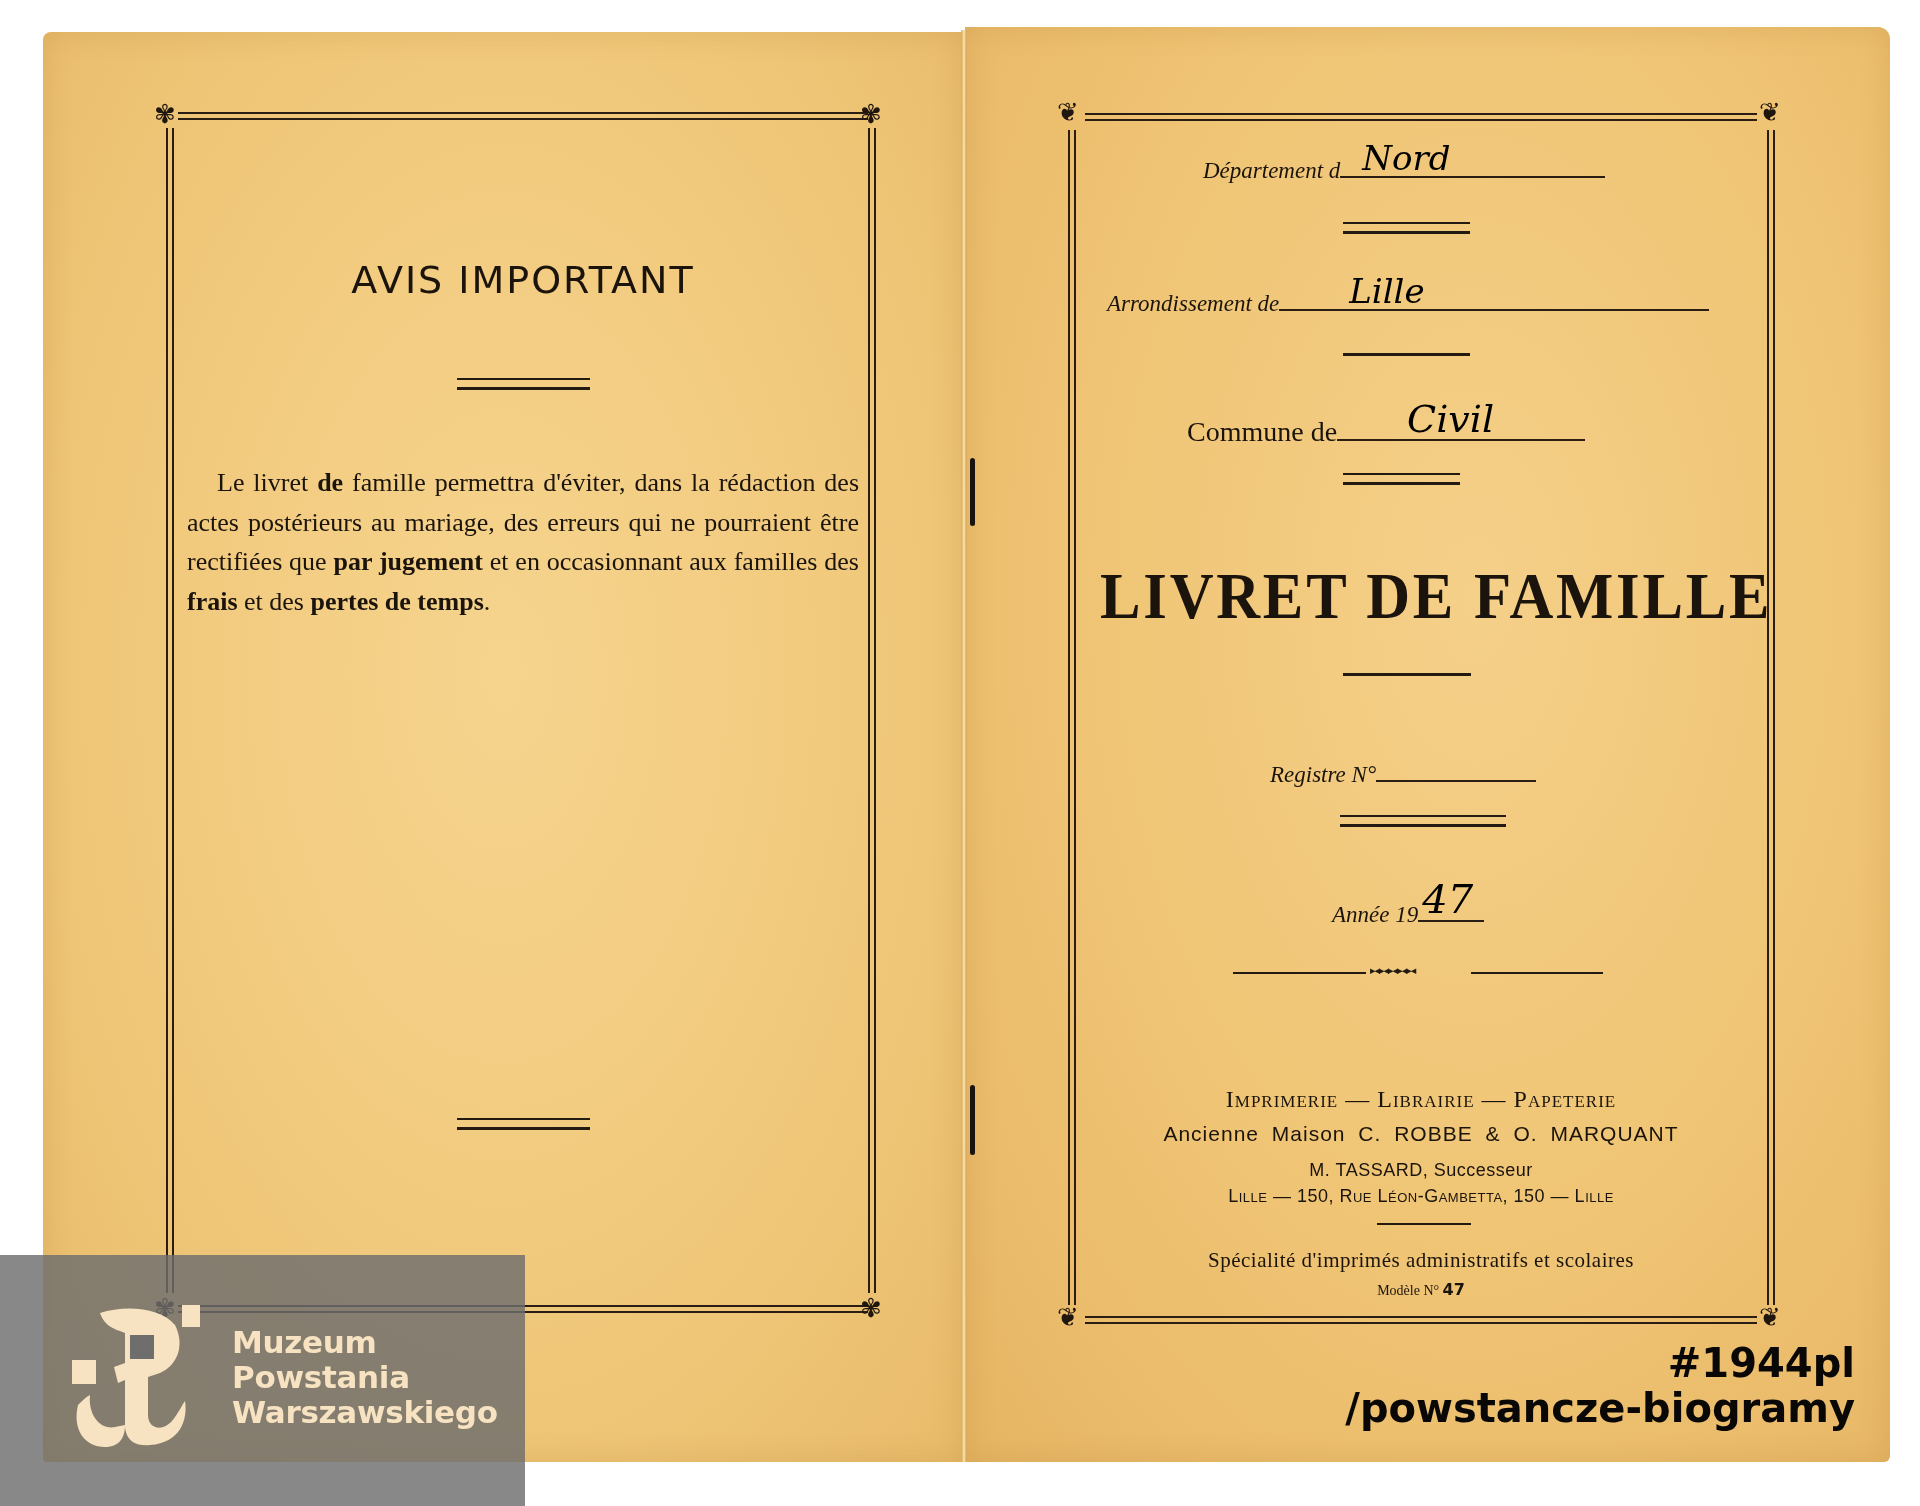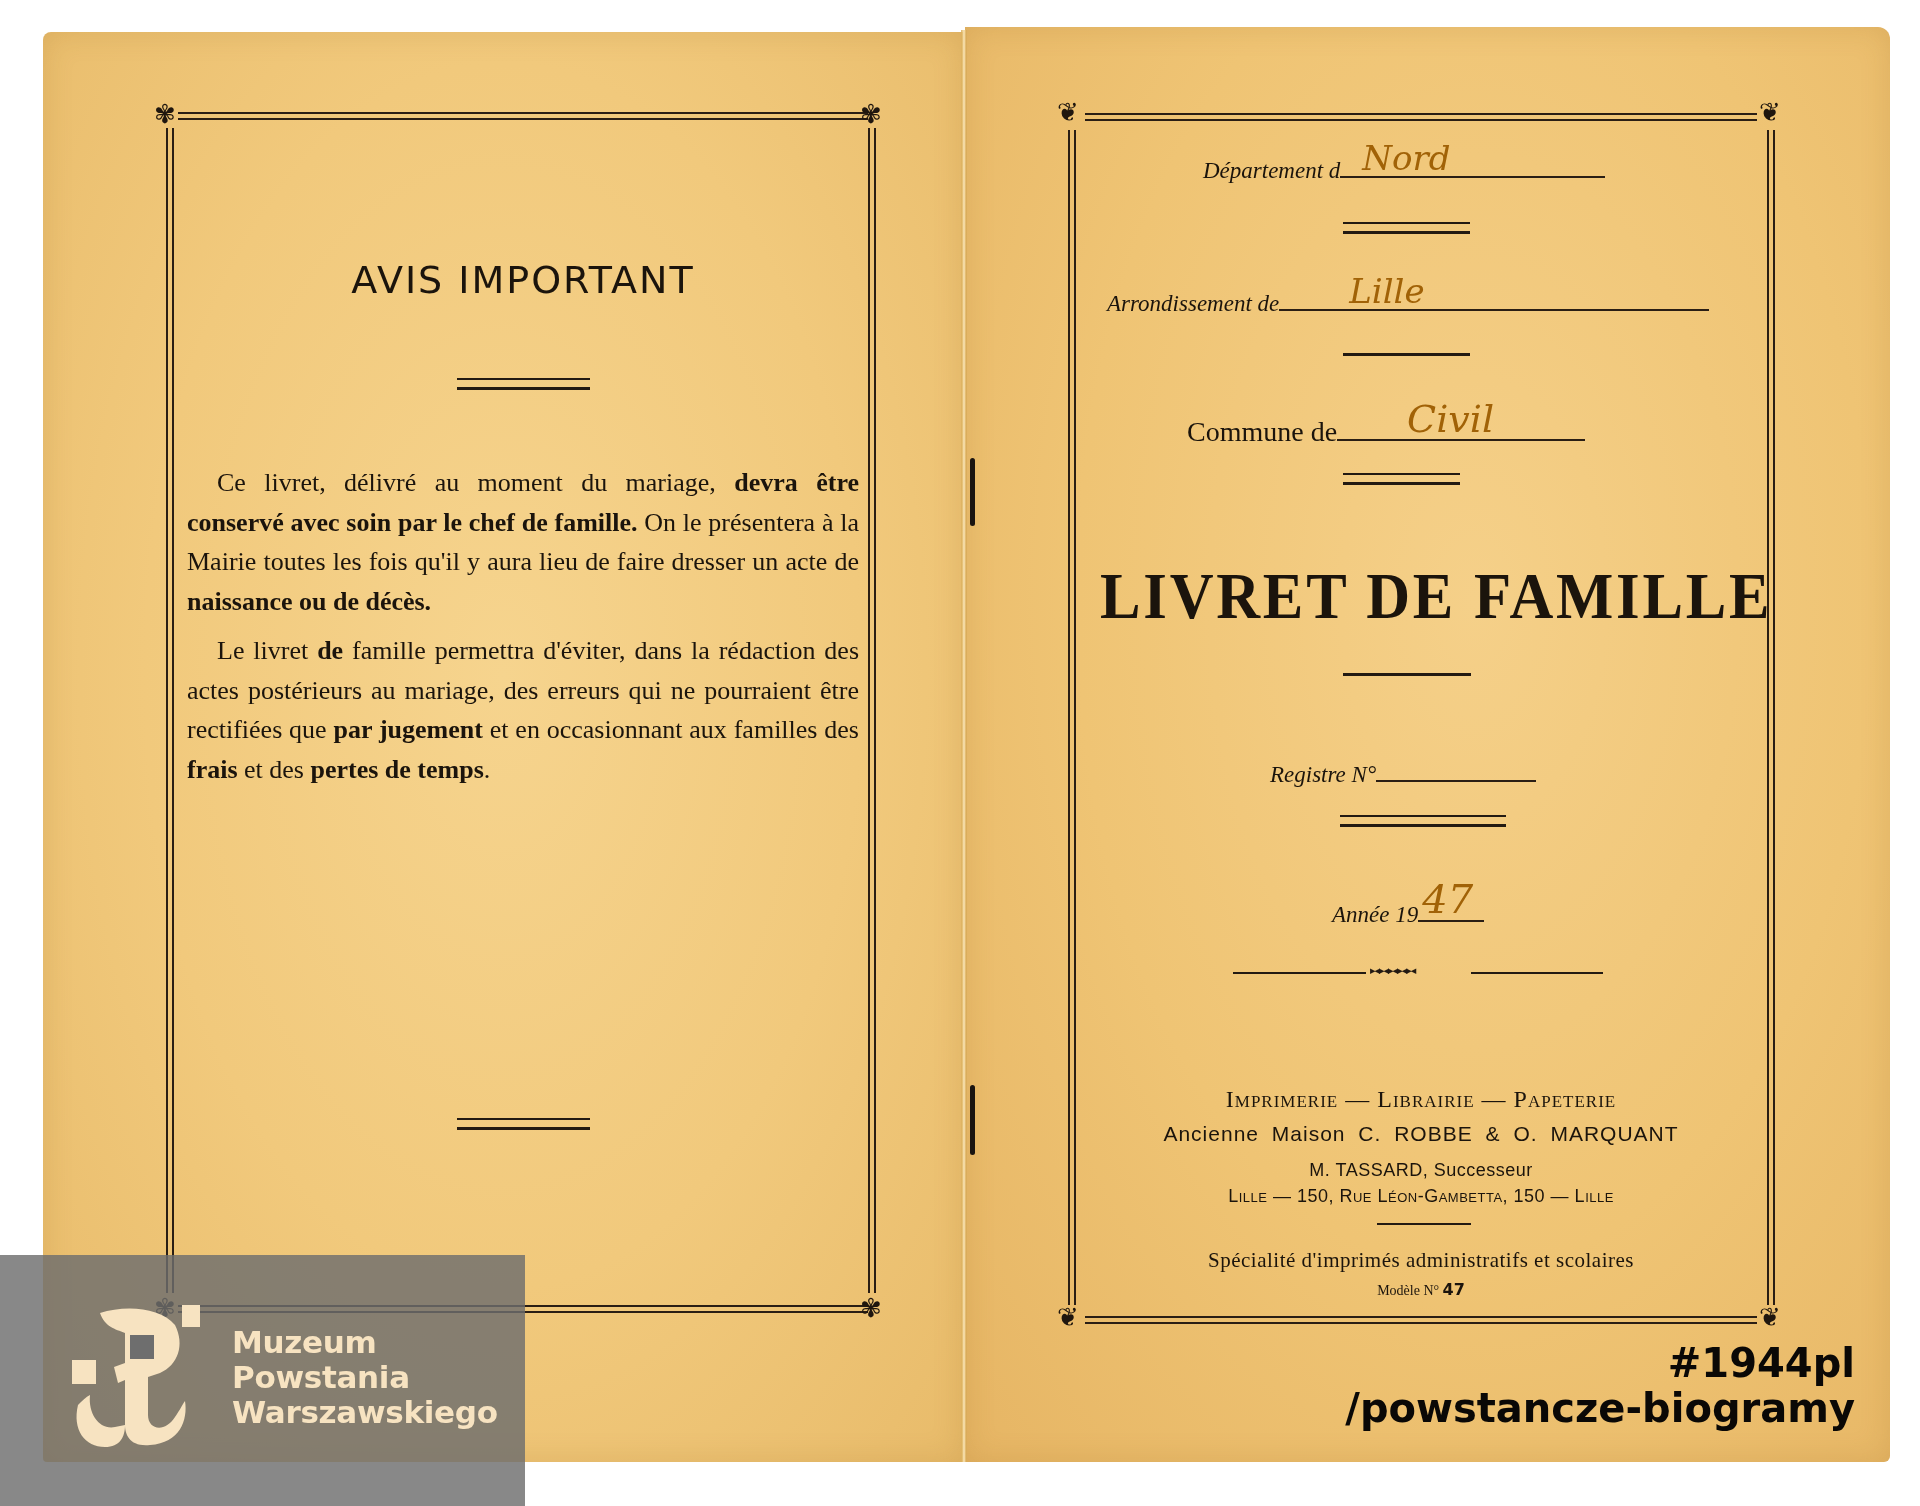--- a/index.html
+++ b/index.html
@@ -37,21 +37,21 @@
   
   .avis-title { font-family: "DejaVu Sans", sans-serif; font-size: 38px; letter-spacing: 2px; font-weight: 400; }
   .para { position: absolute; left: 187px; width: 672px; font-size: 26px; line-height: 39.5px;
     text-align: justify; text-align-last: left; }
   .para p { margin: 0; text-indent: 30px; }
   .para b { font-weight: 700; }
 
   
   .field-label { font-style: italic; font-size: 23px; }
   .field-line { display: inline-block; border-bottom: 2px solid #2a1e14; position: relative; vertical-align: baseline; }
-  .handwriting { position: absolute; font-family: "DejaVu Serif", serif; font-style: italic; color: #a16207;
+  .handwriting { position: absolute; font-family: "DejaVu Serif", serif; font-style: italic; color: #000000;
     font-size: 34px; bottom: -2px; }
   .livret-title { font-family: "Liberation Serif", serif; font-weight: 700; font-size: 66px; letter-spacing: 3px;
     transform: scaleX(0.92); transform-origin: left center; }
   .smallcaps { font-variant: small-caps; text-align: center; }
   .pub-lg { font-family: "Liberation Sans", sans-serif; font-size: 24px; letter-spacing: 1px; }
   .pub-sm { font-family: "Liberation Sans", sans-serif; font-size: 17px; letter-spacing: 0.5px; }
   .spec { font-size: 21px; letter-spacing: 0.5px; text-align: center; }
 
   
   .museum-overlay { position: absolute; left: 0; top: 1255px; width: 525px; height: 251px;
@@ -83,23 +83,20 @@
   <div class="ornament" style="left:152px;top:102px;">✾</div>
   <div class="ornament" style="left:858px;top:102px;">✾</div>
   <div class="ornament" style="left:152px;top:1296px;">✾</div>
   <div class="ornament" style="left:858px;top:1296px;">✾</div>
 </div>
 
 <div class="abs center avis-title" style="left:178px;width:690px;top:258px;">AVIS IMPORTANT</div>
 <div class="dbl-rule" style="left:457px;top:378px;width:133px;"></div>
 
 <div class="para" style="top:463px;">
-  <p style="margin-bottom:10px;">
-    <span>Ce livret, délivré au moment du mariage, </span><b>devra être conservé avec soin par le chef de famille.</b><span> On le présentera à la Mairie toutes les fois qu'il y aura lieu de faire dresser un acte de </span><b>naissance ou de décès.</b>
-  </p>
   <p style="margin-bottom:10px;">
     <span>Le livret </span><b>de</b><span> famille permettra d'éviter, dans la rédaction des actes postérieurs au mariage, des erreurs qui ne pourraient être rectifiées que </span><b>par jugement</b><span> et en occasionnant aux familles des </span><b>frais</b><span> et des </span><b>pertes de temps</b><span>.</span>
   </p>
 </div>
 
 <div class="dbl-rule" style="left:457px;top:1118px;width:133px;"></div>
 
 <div class="frame">
   <div class="ln h" style="left:1085px;top:113px;width:672px;"></div>
   <div class="ln h" style="left:1085px;top:119px;width:672px;"></div>

